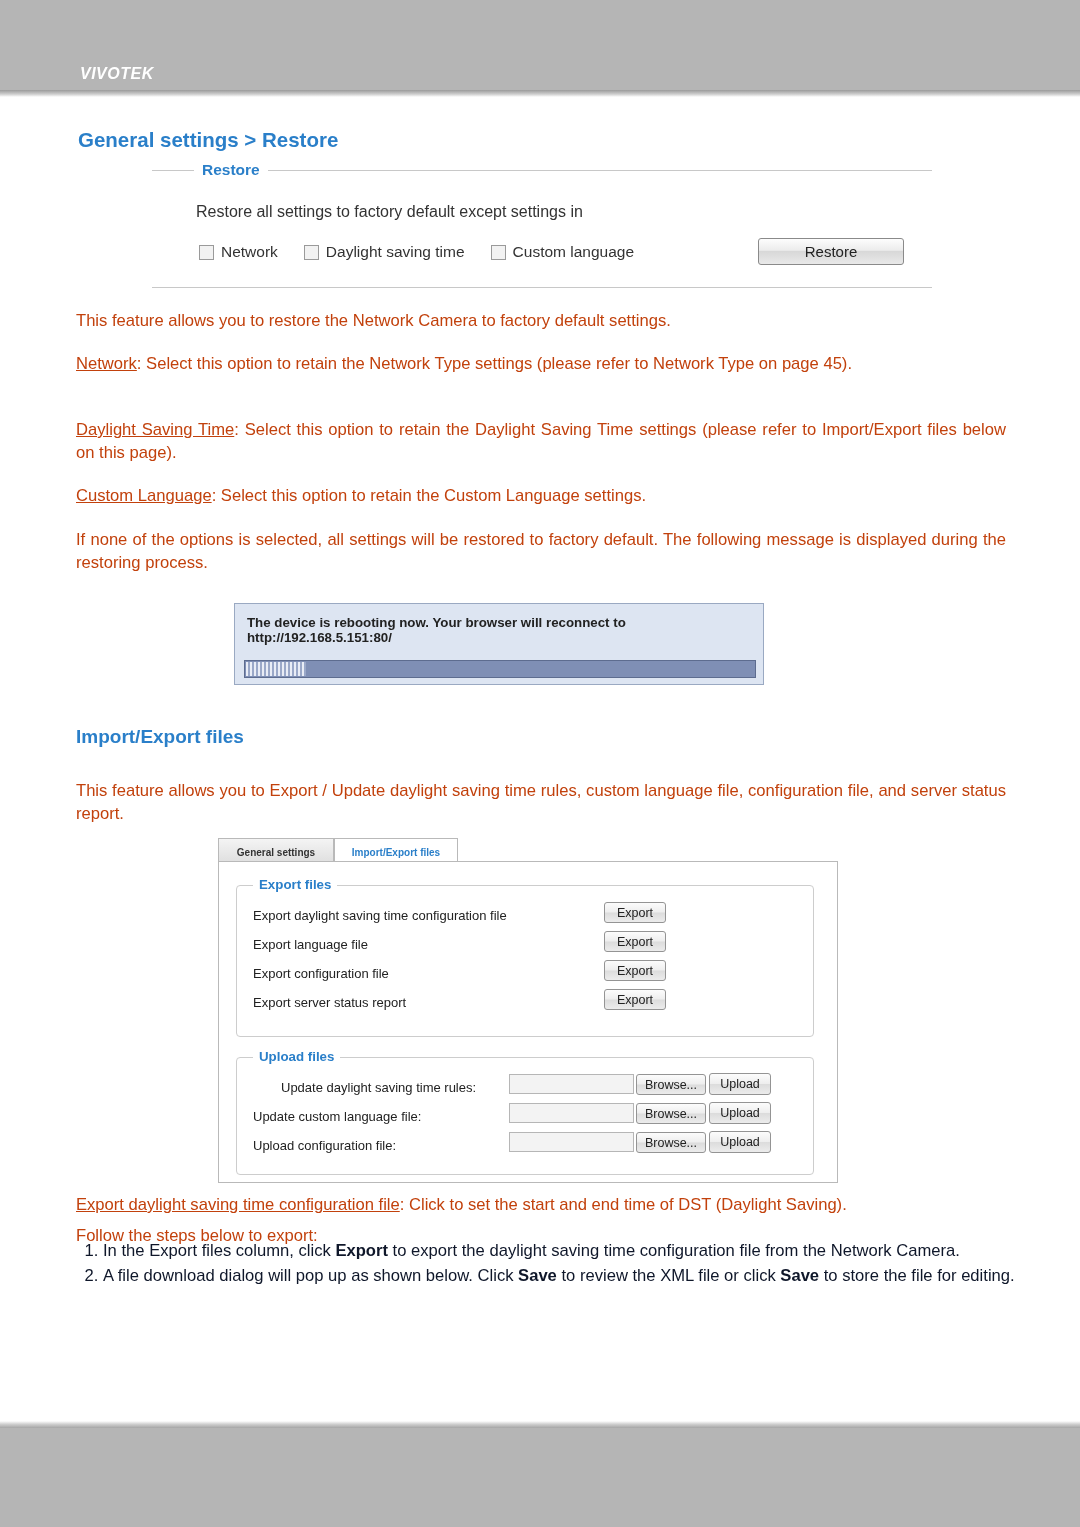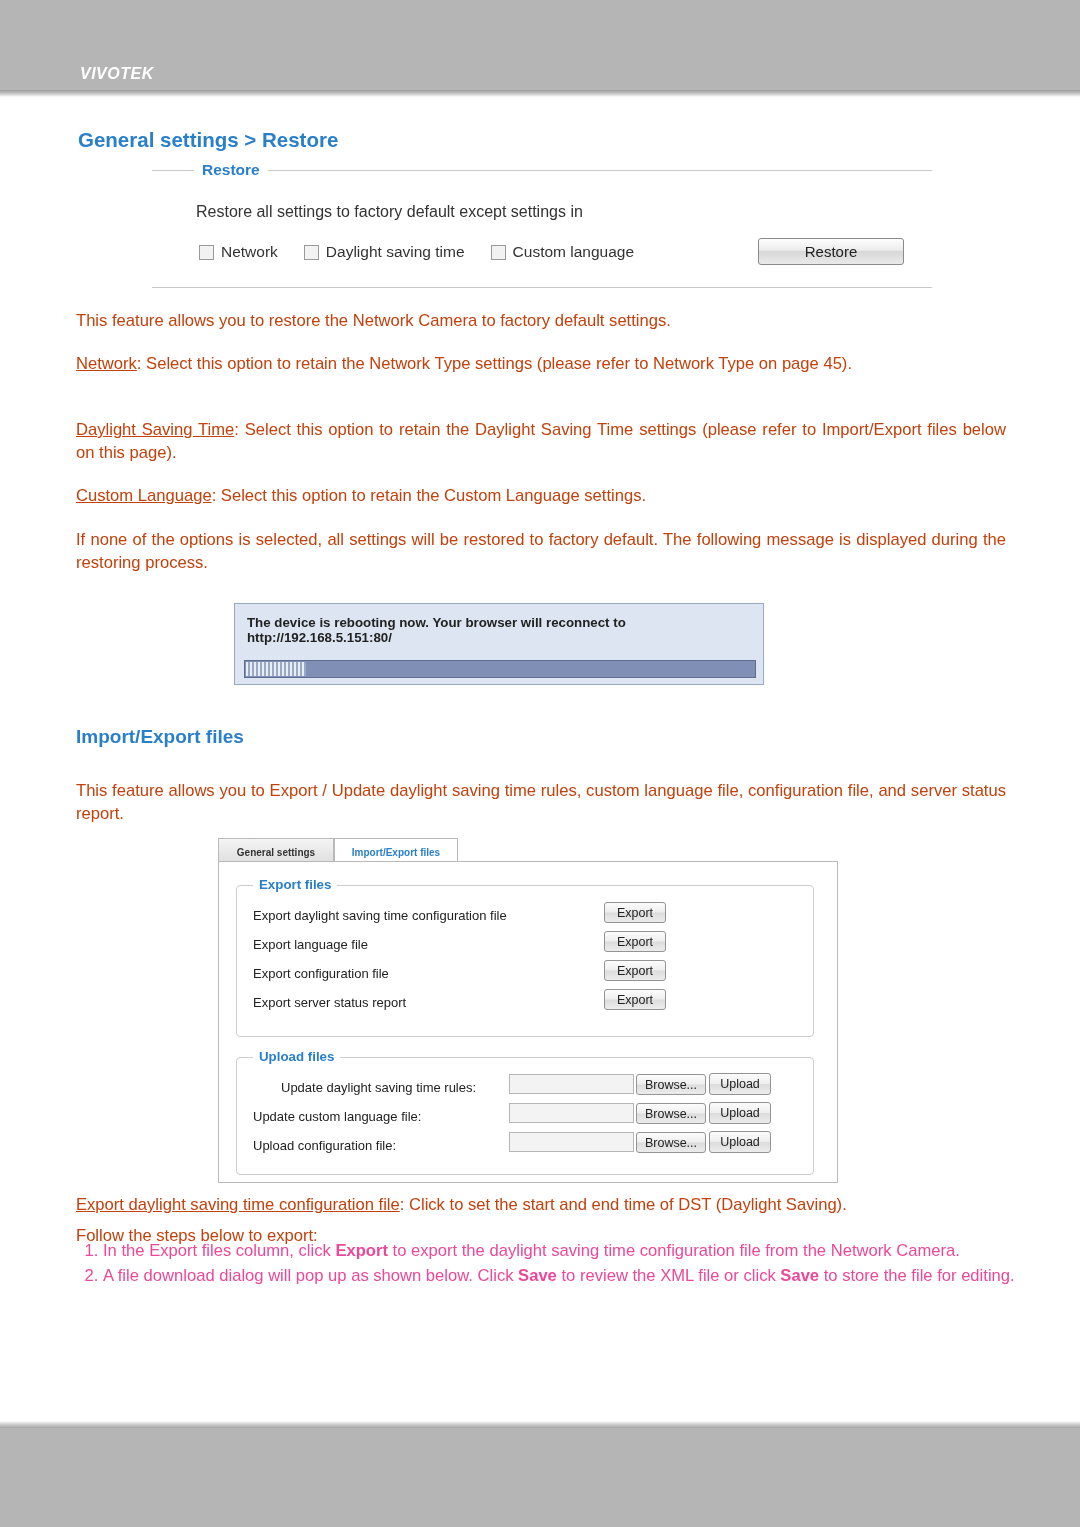--- a/index.html
+++ b/index.html
@@ -286,21 +286,21 @@
   
   ol.steps {
     position: absolute;
     left: 77px;
     top: 1143px;
     margin: 0;
     padding-left: 26px;
     width: 930px;
     font-size: 16.6px;
     line-height: 1.38;
-    color: #ec4899;
+    color: #0f172a;
   }
   ol.steps li {
     margin-bottom: 2px;
     text-align: justify;
   }
 </style>
 </head>
 <body>
 
 <div class="page">

